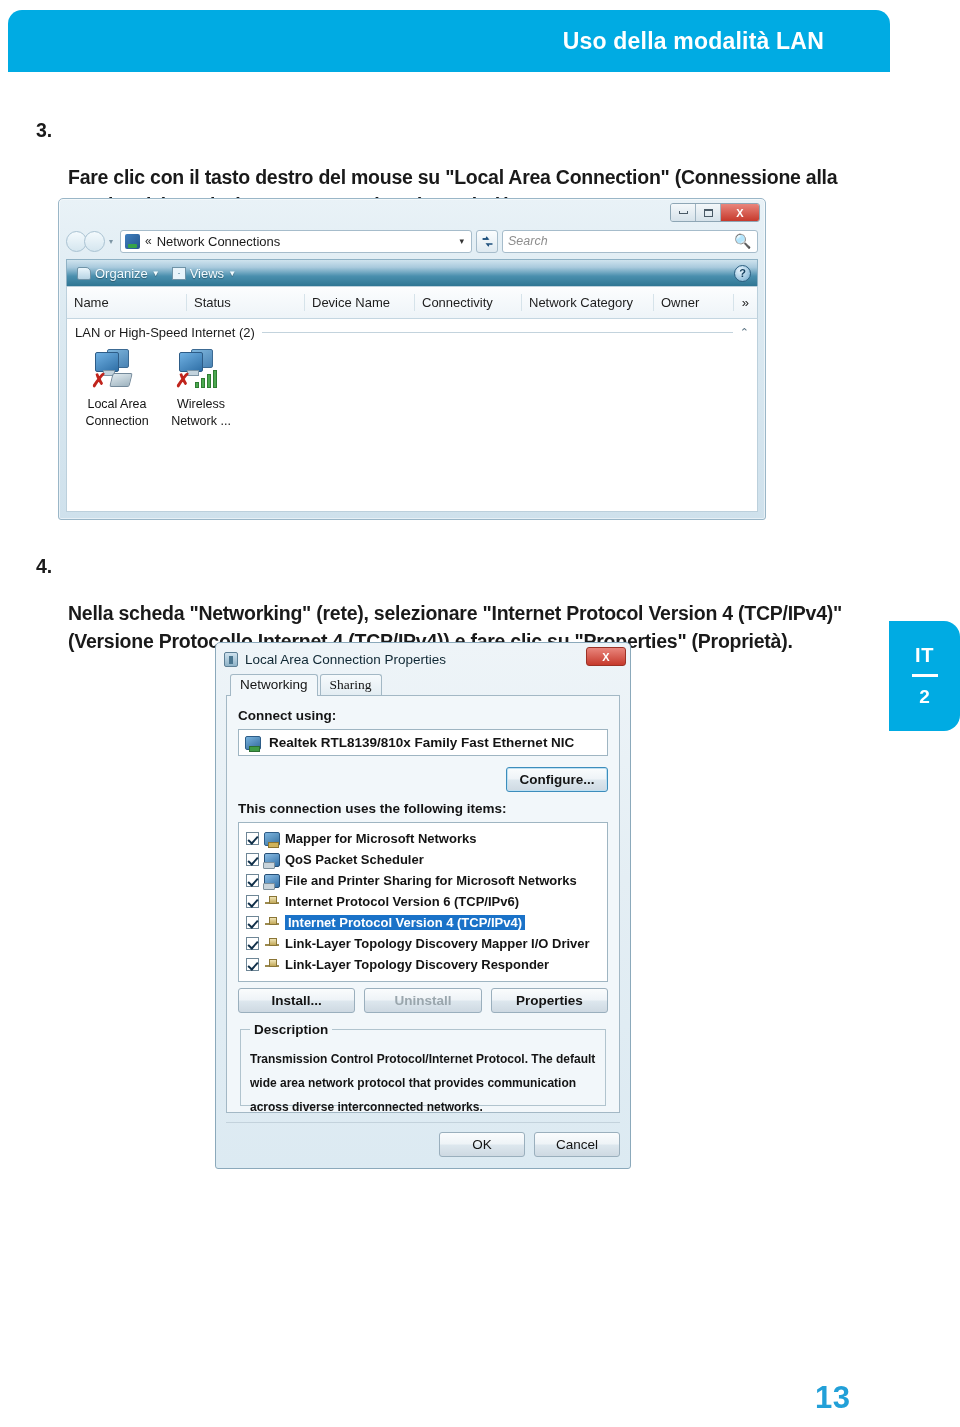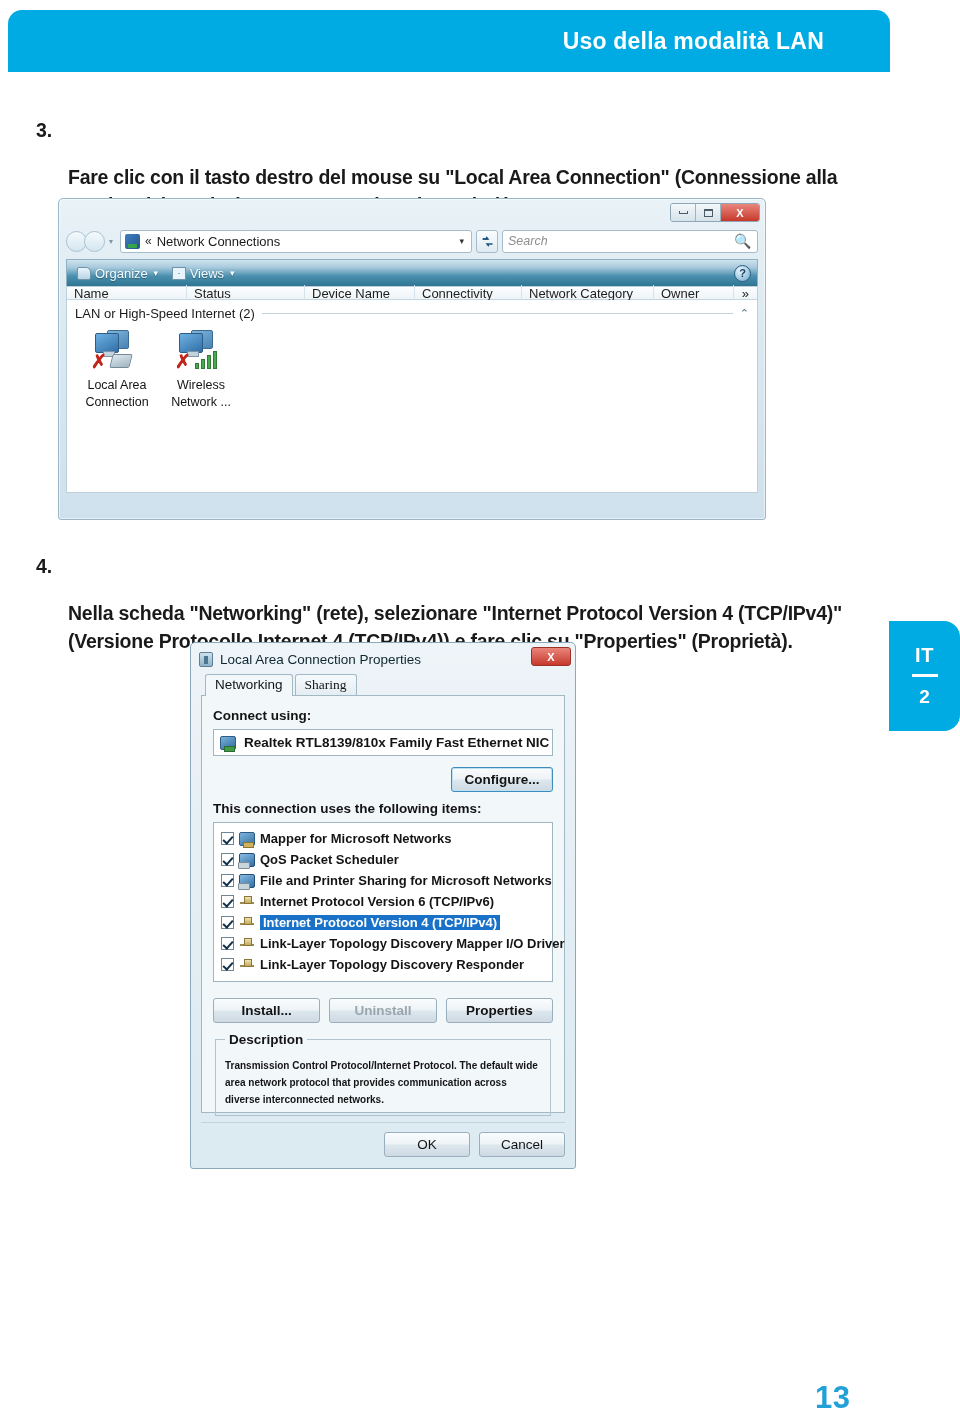--- a/index.html
+++ b/index.html
@@ -221,21 +221,21 @@
     margin-left: auto;
     width: 17px; height: 17px; border-radius: 50%;
     background: radial-gradient(circle at 35% 30%, #eaf6ff, #6fa8cb);
     border: 1px solid #2d5f80;
     color: #17405e; font-size: 11px; font-weight: bold;
     display: flex; align-items: center; justify-content: center;
   }
 
   .colheader {
     margin: 0 4px;
-    height: 14px;
+    height: 33px;
     background: linear-gradient(180deg,#fcfdfe,#eef4f8);
     border: 1px solid #bcd0dc;
     border-bottom: 1px solid #c4d6e1;
     display: flex; align-items: center;
   }
   .col {
     font-size: 13px; color: #1d1d1d;
     padding-left: 7px;
     border-right: 1px solid #d6e3ea;
     height: 17px; line-height: 17px;
@@ -305,22 +305,22 @@
   .bars i { display:block; width:4px; background:#4ba84f; border:1px solid #2e7d32; }
   .bars i:nth-child(1){height:6px;} .bars i:nth-child(2){height:10px;}
   .bars i:nth-child(3){height:14px;} .bars i:nth-child(4){height:18px;}
   .conn-label {
     font-size: 12.5px; color: #141414; line-height: 15px; margin-top: 2px;
   }
 
   
   .dlg {
     position: absolute;
-    left: 190px; top: 642px;
-    width: 386px; height: 527px;
+    left: 215px; top: 642px;
+    width: 416px; height: 527px;
     background: linear-gradient(180deg,#eef4f8 0%, #e4eef4 45%, #dceaf2 100%);
     border: 1px solid #8ba9bb;
     border-radius: 5px 5px 3px 3px;
     padding: 4px;
   }
   .dlg-title {
     position: relative;
     height: 24px;
     display: flex; align-items: center;
     padding-left: 4px; gap: 7px;
@@ -441,36 +441,36 @@
   }
   .ico-proto:after {
     content:''; position:absolute; left:5px; top:1px; width:6px; height:6px;
     background: linear-gradient(180deg,#efe4b6,#c2a858); border:1px solid #8a7536;
   }
   .item-text { font-size: 13px; color: #141414; white-space: nowrap; }
   .item.selected .item-text {
     background: #1a72c8; color: #fff; padding: 0 3px;
   }
 
-  .row-buttons { display: flex; gap: 9px; margin-top: 16px; border-radius: 10px; }
+  .row-buttons { display: flex; gap: 9px; margin-top: 6px; border-radius: 10px; }
   .row-buttons .btn { flex: 1; }
 
   .descbox {
     margin-top: 9px;
     border: 1px solid #b1c4ce;
     padding: 10px 9px 9px;
     position: relative;
     height: 84px;
   }
   .descbox legend {
     font-size: 13.5px; color: #141414;
     padding: 0 4px;
   }
   .desc-text {
-    font-size: 10px; color: #141414; line-height: 17px;
+    font-size: 12px; color: #141414; line-height: 24px;
   }
 
   .dlg-footer {
     position: absolute;
     right: 0; bottom: 2px;
     display: flex; gap: 9px;
   }
   .dlg-footer .btn { width: 86px; height: 25px; }
   .dlg-sep {
     position: absolute; left: 0; right: 0; bottom: 36px;

